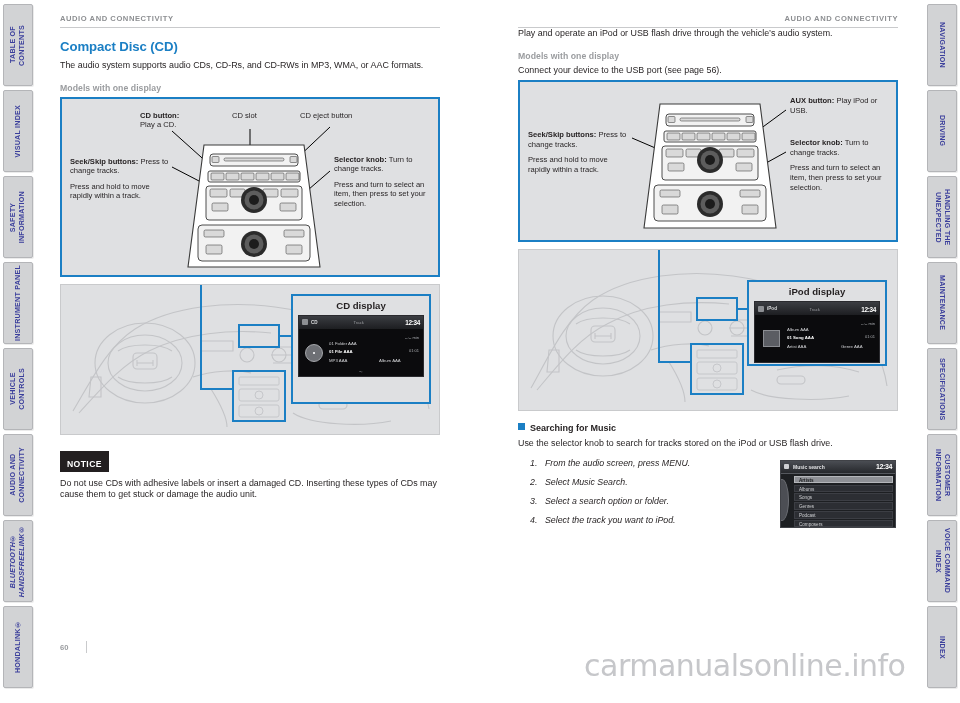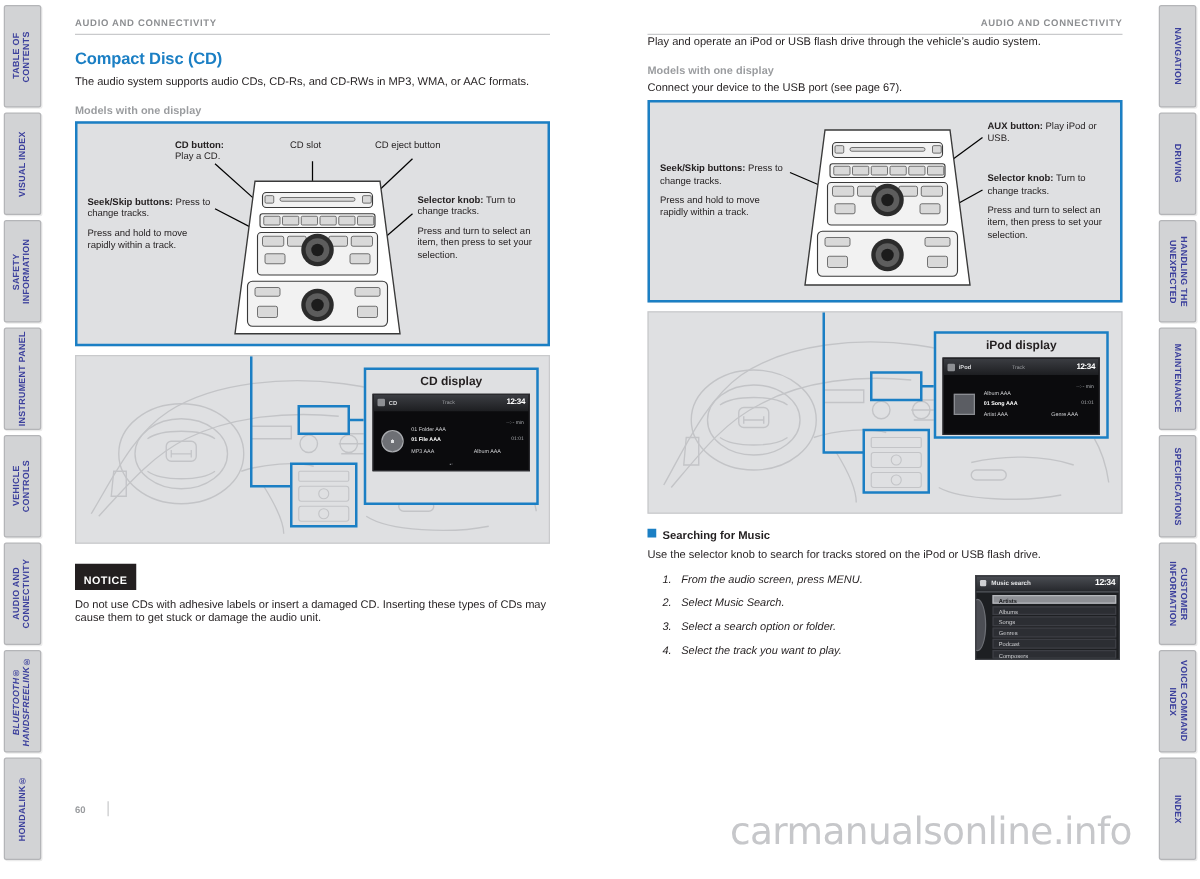--- a/index.html
+++ b/index.html
@@ -394,21 +394,21 @@
     </div>
   </div>
 
   <div class="col right">
 
     <div class="runhead r">AUDIO AND CONNECTIVITY</div>
     <div class="rule"></div>
 
     <p class="body">Play and operate an iPod or USB flash drive through the vehicle’s audio system.</p>
     <p class="models">Models with one display</p>
-    <p class="body">Connect your device to the USB port (see page 67).</p>
+    <p class="body">Connect your device to the USB port (see page 56).</p>
 
     <div class="fig-blue" style="height:162px;margin-top:4px">
 
       <div class="callout" style="left:8px;top:48px;width:104px">
         <p><b>Seek/Skip buttons:</b><span> Press to change tracks.</span></p>
         <p>Press and hold to move rapidly within a track.</p>
       </div>
       <div class="callout" style="left:270px;top:14px;width:98px">
         <p><b>AUX button:</b><span> Play iPod or USB.</span></p>
       </div>
@@ -494,21 +494,21 @@
           <rect x="178" y="100" width="40" height="8" rx="1"></rect>
           <rect x="178" y="112" width="40" height="12" rx="2"></rect>
           <rect x="178" y="128" width="40" height="12" rx="2"></rect>
           <circle cx="198" cy="118" r="4"></circle>
           <circle cx="198" cy="134" r="4"></circle>
         </g>
         <path d="M140,-10 L140,112 L172,112" stroke="#1b7fc4" stroke-width="2" fill="none"></path>
         <path d="M218,59 L230,59" stroke="#1b7fc4" stroke-width="2" fill="none"></path>
       </svg>
 
-      <div style="position:absolute;left:228px;top:15px;width:140px;height:86px;border:2px solid #1b7fc4;background:#dfe0e2;padding:4px 5px;">
+      <div style="position:absolute;left:228px;top:30px;width:140px;height:86px;border:2px solid #1b7fc4;background:#dfe0e2;padding:4px 5px;">
         <div class="disp-title">iPod display</div>
         <div class="screen" style="margin-top:4px;height:62px;">
           <div class="topbar">
             <span style="display:inline-block;width:6px;height:6px;background:#8d8f93;border-radius:1px"></span>
             <span class="srcname">iPod</span>
             <span class="meta">Track</span>
             <span class="clock">12:34</span>
           </div>
           <div class="albumart" style="left:8px;top:28px;width:17px;height:17px"></div>
           <div class="prog" style="top:19px">--:-- min</div>
@@ -523,21 +523,21 @@
 
     <div style="margin-top:12px">
       <h2 class="sub"><span class="sq"></span><span>Searching for Music</span></h2>
       <p class="body" style="">Use the selector knob to search for tracks stored on the iPod or USB flash drive.</p>
 
       <div style="position:relative">
         <ol class="steps" style="margin-left:12px;width:245px">
           <li><span class="n">1.</span><span>From the audio screen, press MENU.</span></li>
           <li><span class="n">2.</span><span>Select Music Search.</span></li>
           <li><span class="n">3.</span><span>Select a search option or folder.</span></li>
-          <li><span class="n">4.</span><span>Select the track you want to play.</span></li>
+          <li><span class="n">4.</span><span>Select the track you want to iPod.</span></li>
         </ol>
 
         <div class="ms" style="position:absolute;left:262px;top:2px;width:116px;height:68px">
           <div class="mshead">
             <span style="display:inline-block;width:5px;height:5px;background:#cfd0d3;border-radius:1px"></span>
             <span class="mstitle">Music search</span>
             <span class="msclock">12:34</span>
           </div>
           <div class="knob"></div>
           <ul>

